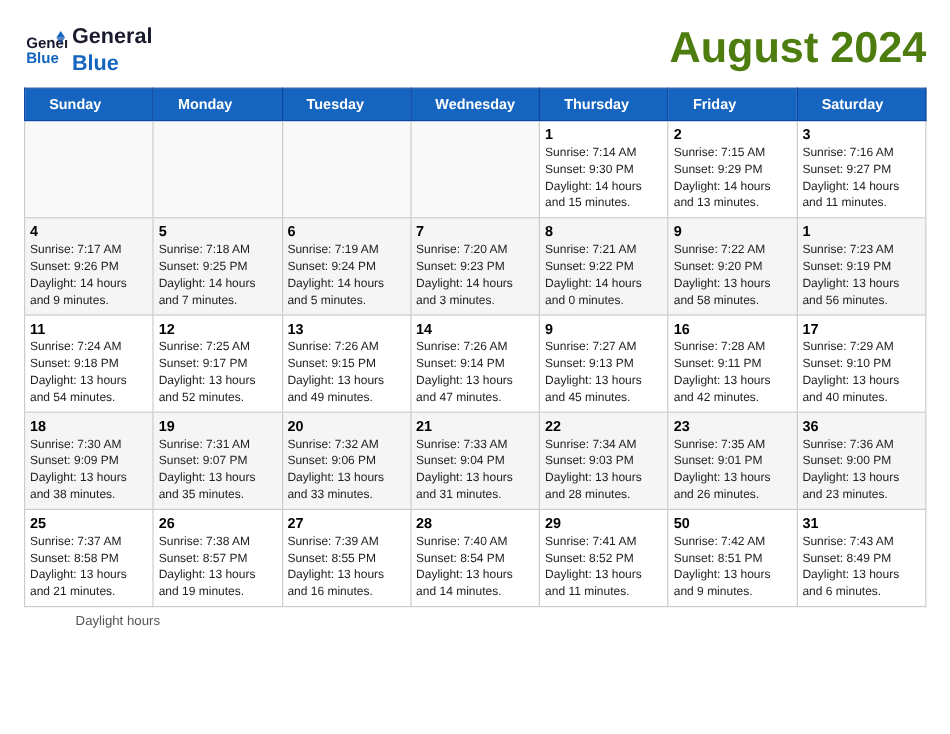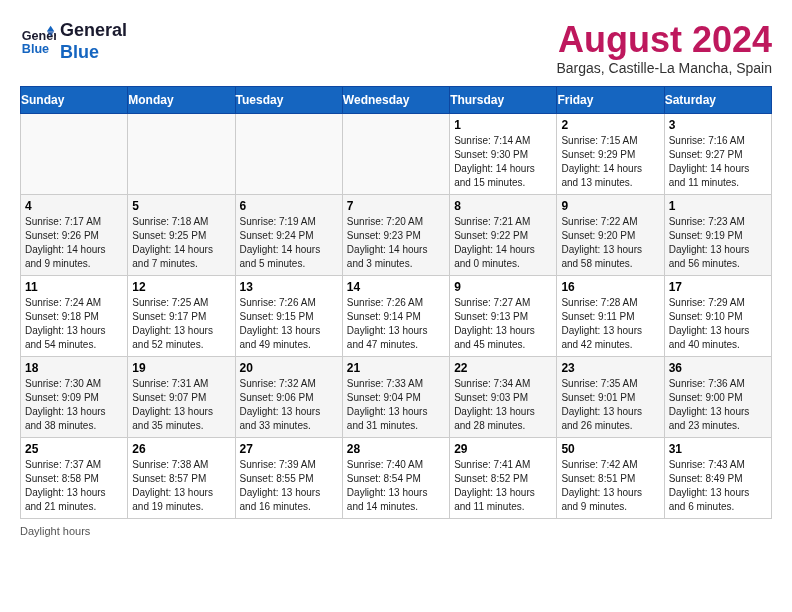--- a/index.html
+++ b/index.html
@@ -31,36 +31,36 @@
     .logo-icon {
       width: 36px;
       height: 36px;
     }
     .title-area {
       text-align: right;
     }
     .month-title {
       font-size: 36px;
       font-weight: bold;
-      color: #be185d;
+      color: #4d7c0f;
       line-height: 1.1;
     }
     .subtitle {
       font-size: 14px;
       color: #333;
     }
     .calendar {
       width: 100%;
       border-collapse: collapse;
       font-size: 11px;
     }
     .calendar th {
       background-color: #1565c0;
       color: #fff;
-      padding: 6px 0;
+      padding: 6px 20px;
       text-align: left;
       font-size: 12px;
       border: 1px solid #0d47a1;
     }
     .calendar td {
       border: 1px solid #ccc;
       vertical-align: top;
       padding: 4px;
       width: calc(100% / 7);
       min-height: 80px;
@@ -83,20 +83,21 @@
       color: #222;
       line-height: 1.4;
     }
     .empty-cell {
       background: #f9f9f9 !important;
     }
     .footer-note {
       font-size: 11px;
       color: #555;
       margin-top: 6px;
+      margin-left: 43px;
     }
   </style>
 </head>
 <body>
 
 <div class="header-area">
   <div class="logo">
     <svg class="logo-icon" viewBox="0 0 40 40">
       <text x="2" y="18" font-size="14" font-weight="bold" fill="#1a1a2e">General</text>
       <text x="2" y="32" font-size="14" font-weight="bold" fill="#1565c0">Blue</text>
@@ -105,21 +106,20 @@
     </svg>
     <div>
       <div class="logo-text">
         <span>General</span><br>
         <span class="blue">Blue</span>
       </div>
     </div>
   </div>
   <div class="title-area">
     <div class="month-title">August 2024</div>
-    <div class="subtitle">Bargas, Castille-La Mancha, Spain</div>
   </div>
 </div>
 
 <table class="calendar">
   <thead>
     <tr>
       <th>Sunday</th>
       <th>Monday</th>
       <th>Tuesday</th>
       <th>Wednesday</th>

